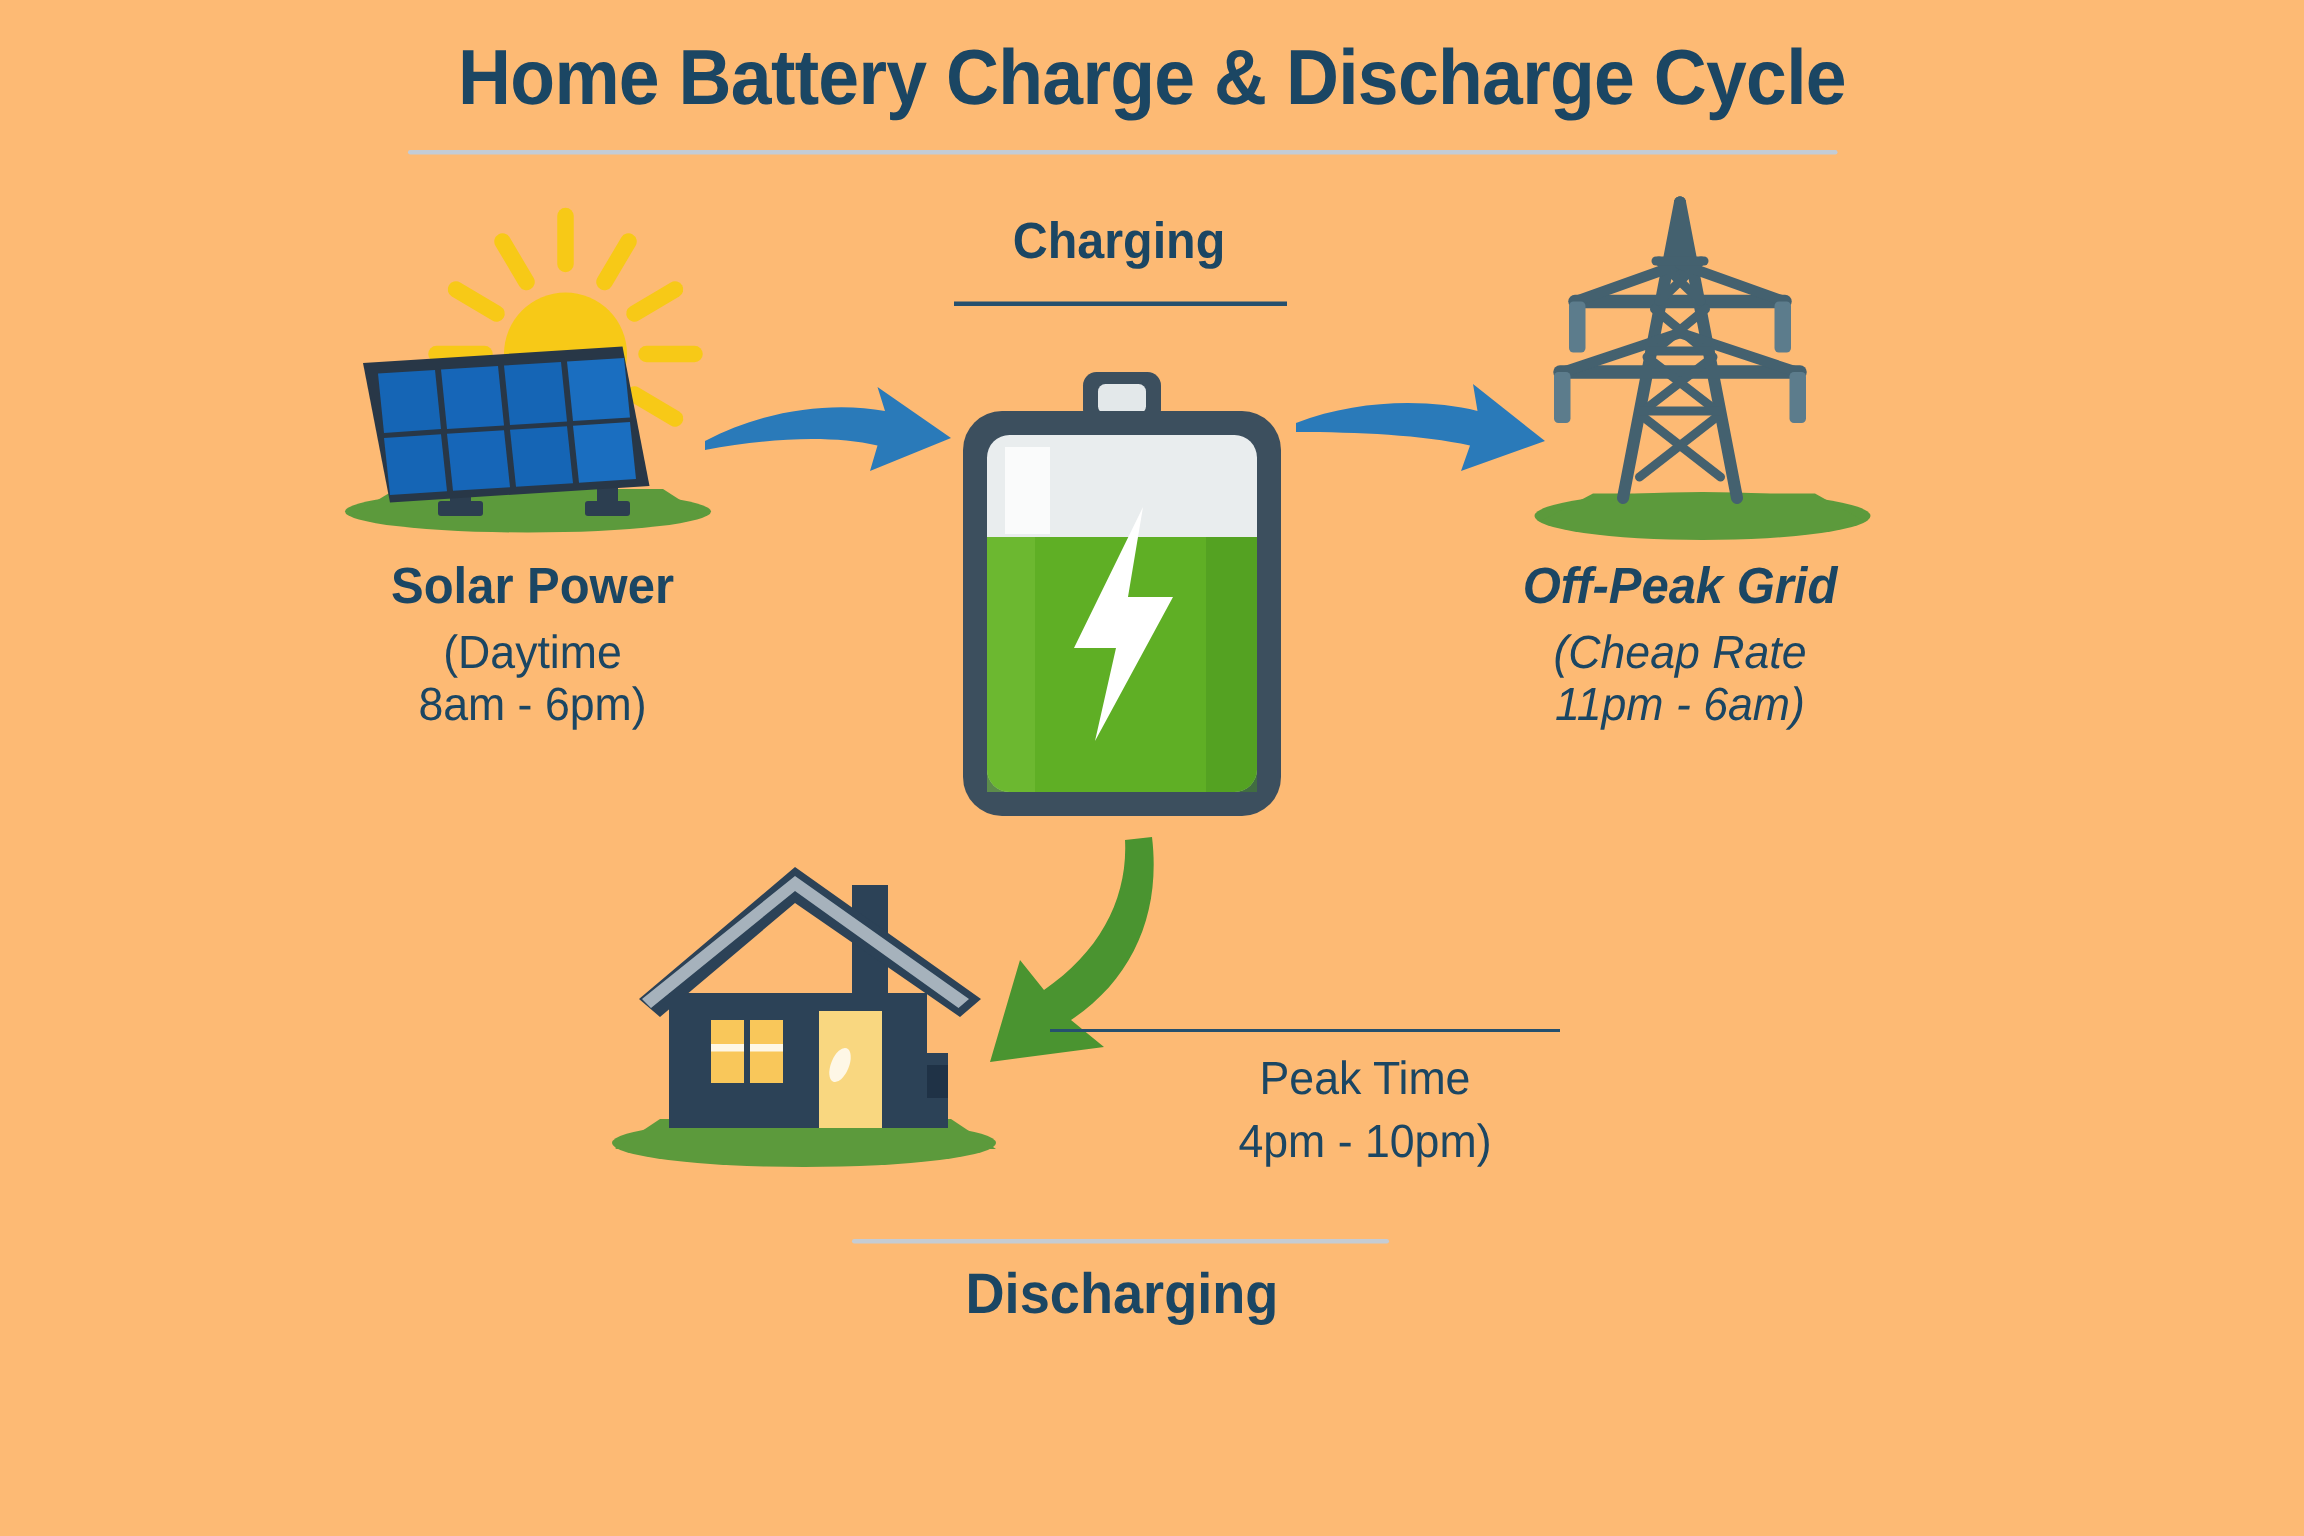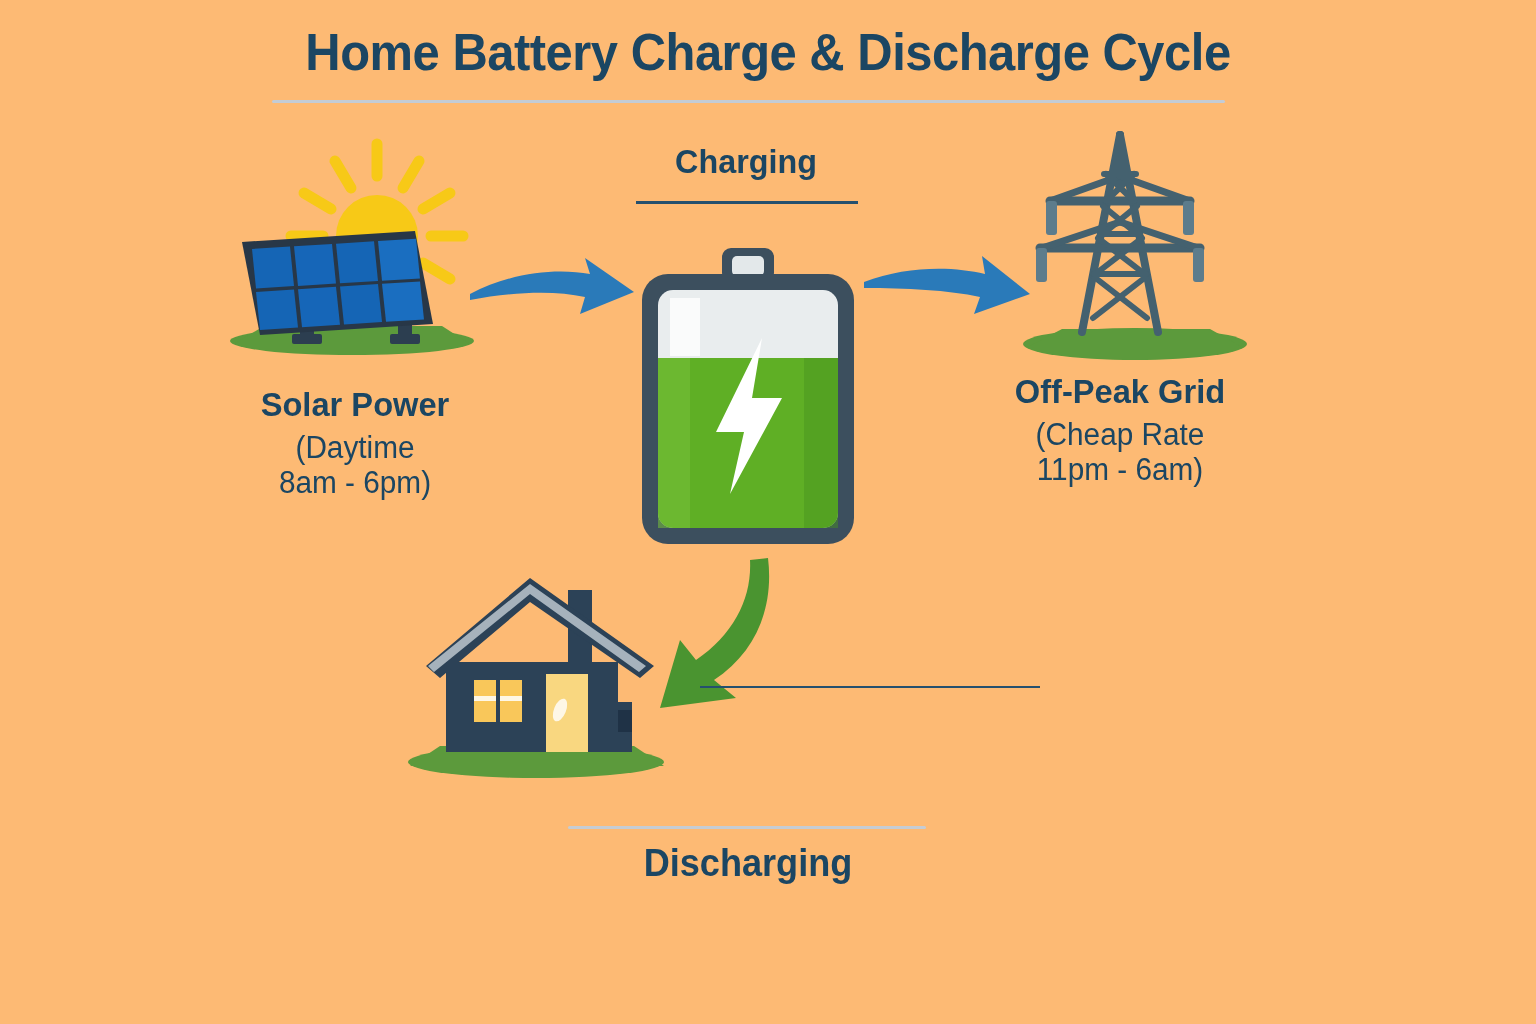--- a/index.html
+++ b/index.html
@@ -101,22 +101,22 @@
     font-weight: bold;
     margin-bottom: 6px;
     transform: scaleX(0.96);
   }
   .caption .sub {
     display: block;
     font-size: 31px;
     font-weight: normal;
     transform: scaleX(0.96);
   }
-  #solar-caption { left: 215px; top: 385px; width: 280px; }
-  #grid-caption  { left: 980px; top: 372px; width: 280px; }
+  #solar-caption { left: 215px; top: 372px; width: 280px; }
+  #grid-caption  { left: 980px; top: 372px; width: 280px; font-style: italic; }
 
   
   #powers-home-block {
     position: absolute;
     left: 690px;
     top: 636px;
     width: 360px;
     text-align: center;
   }
   #powers-home-block .head {
@@ -306,17 +306,21 @@
       <rect x="92" y="134" width="22" height="5" fill="#ffffff" opacity="0.85"></rect>
     </g>
 
     <g>
       <rect x="138" y="112" width="42" height="78" fill="#f9d780"></rect>
       <ellipse cx="152" cy="148" rx="6" ry="12" fill="#ffffff" opacity="0.8" transform="rotate(22 152 148)"></ellipse>
     </g>
   </svg>
 
   <div class="powers-rule"></div>
+  <div id="powers-home-sub">
+    <span>Peak Time</span>
+    <span>4pm - 10pm)</span>
+  </div>
 
   <div class="discharging-rule"></div>
   <div class="discharging-label">Discharging</div>
 
 </div>
 
 </body></html>

